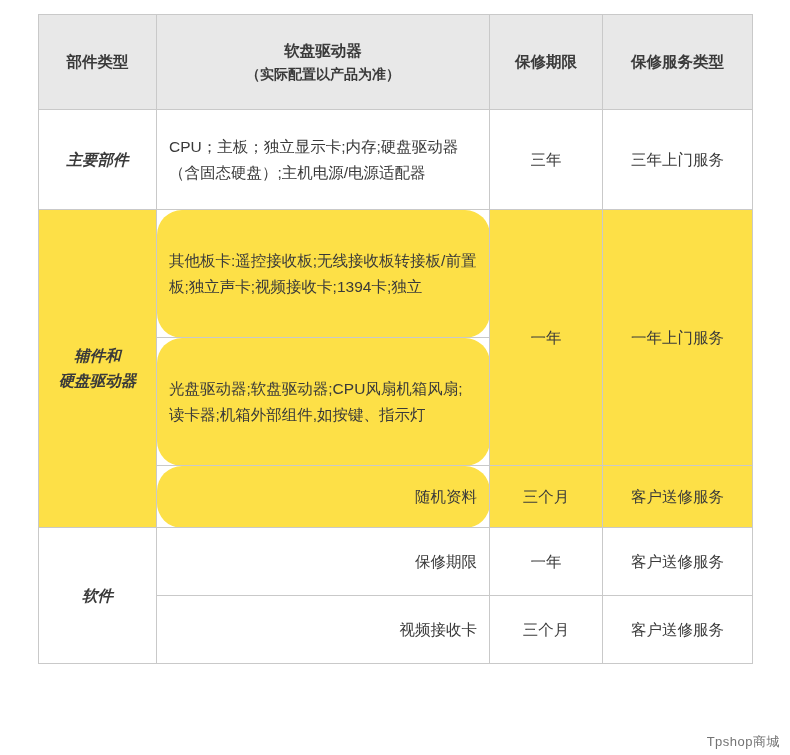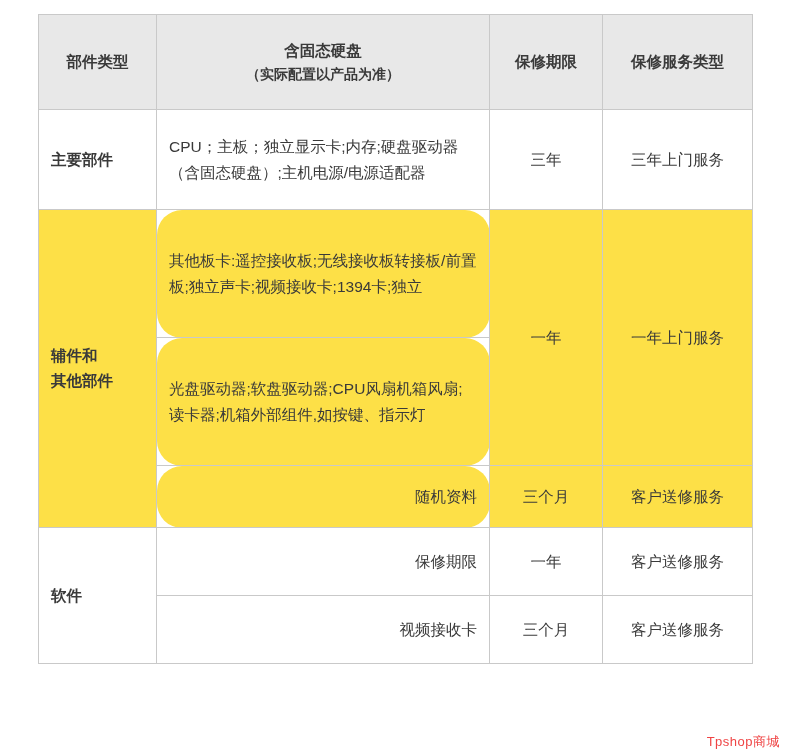--- a/index.html
+++ b/index.html
@@ -56,23 +56,25 @@
   }
   .hdr .sub {
     display: block;
     font-weight: bold;
     font-size: 14px;
     margin-top: 0;
   }
 
   
   .cat {
+    text-align: center;
     font-weight: bold;
     font-size: 16.5px;
     color: #2f2f2f;
+    font-style: italic;
   }
   .cat .two-line {
     display: block;
     line-height: 1.6;
   }
 
   
   .desc {
     text-align: left;
     border-radius: 25px;
@@ -93,58 +95,58 @@
   .rowtall-3 { height: 128px; }
   .rowtall-4 { height: 62px; }
   .rowtall-5 { height: 68px; }
   .rowtall-6 { height: 68px; }
 
   .watermark {
     position: absolute;
     right: 10px;
     bottom: 4px;
     font-size: 13px;
-    color: #ef4444;
+    color: #737373;
     letter-spacing: 0.5px;
     text-align: center;
   }
 </style>
 </head>
 <body>
 
 <div class="sheet">
   <table class="warranty">
     <colgroup>
       <col class="c1">
         <col class="c2">
         <col class="c3">
         <col class="c4">
     </colgroup>
     <tbody>
       <tr class="hdr">
         <td>部件类型</td>
         <td>
-          <span>含固态硬盘</span>
+          <span>软盘驱动器</span>
           <span class="sub">（实际配置以产品为准）</span>
         </td>
         <td>保修期限</td>
         <td>保修服务类型</td>
       </tr>
 
       <tr class="rowtall-1">
         <td class="cat shade-light">主要部件</td>
         <td class="desc shade-light">CPU；主板；独立显示卡;内存;硬盘驱动器（含固态硬盘）;主机电源/电源适配器</td>
         <td class="ctr shade-light">三年</td>
         <td class="ctr shade-light">三年上门服务</td>
       </tr>
 
       <tr class="rowtall-2">
         <td class="cat shade-grey" rowspan="3">
           <span class="two-line">辅件和</span>
-          <span class="two-line">其他部件</span>
+          <span class="two-line">硬盘驱动器</span>
         </td>
         <td class="desc shade-grey">其他板卡:遥控接收板;无线接收板转接板/前置板;独立声卡;视频接收卡;1394卡;独立</td>
         <td class="ctr shade-grey" rowspan="2">一年</td>
         <td class="ctr shade-grey" rowspan="2">一年上门服务</td>
       </tr>
 
       <tr class="rowtall-3">
         <td class="desc shade-grey">光盘驱动器;软盘驱动器;CPU风扇机箱风扇;读卡器;机箱外部组件,如按键、指示灯</td>
       </tr>
 

